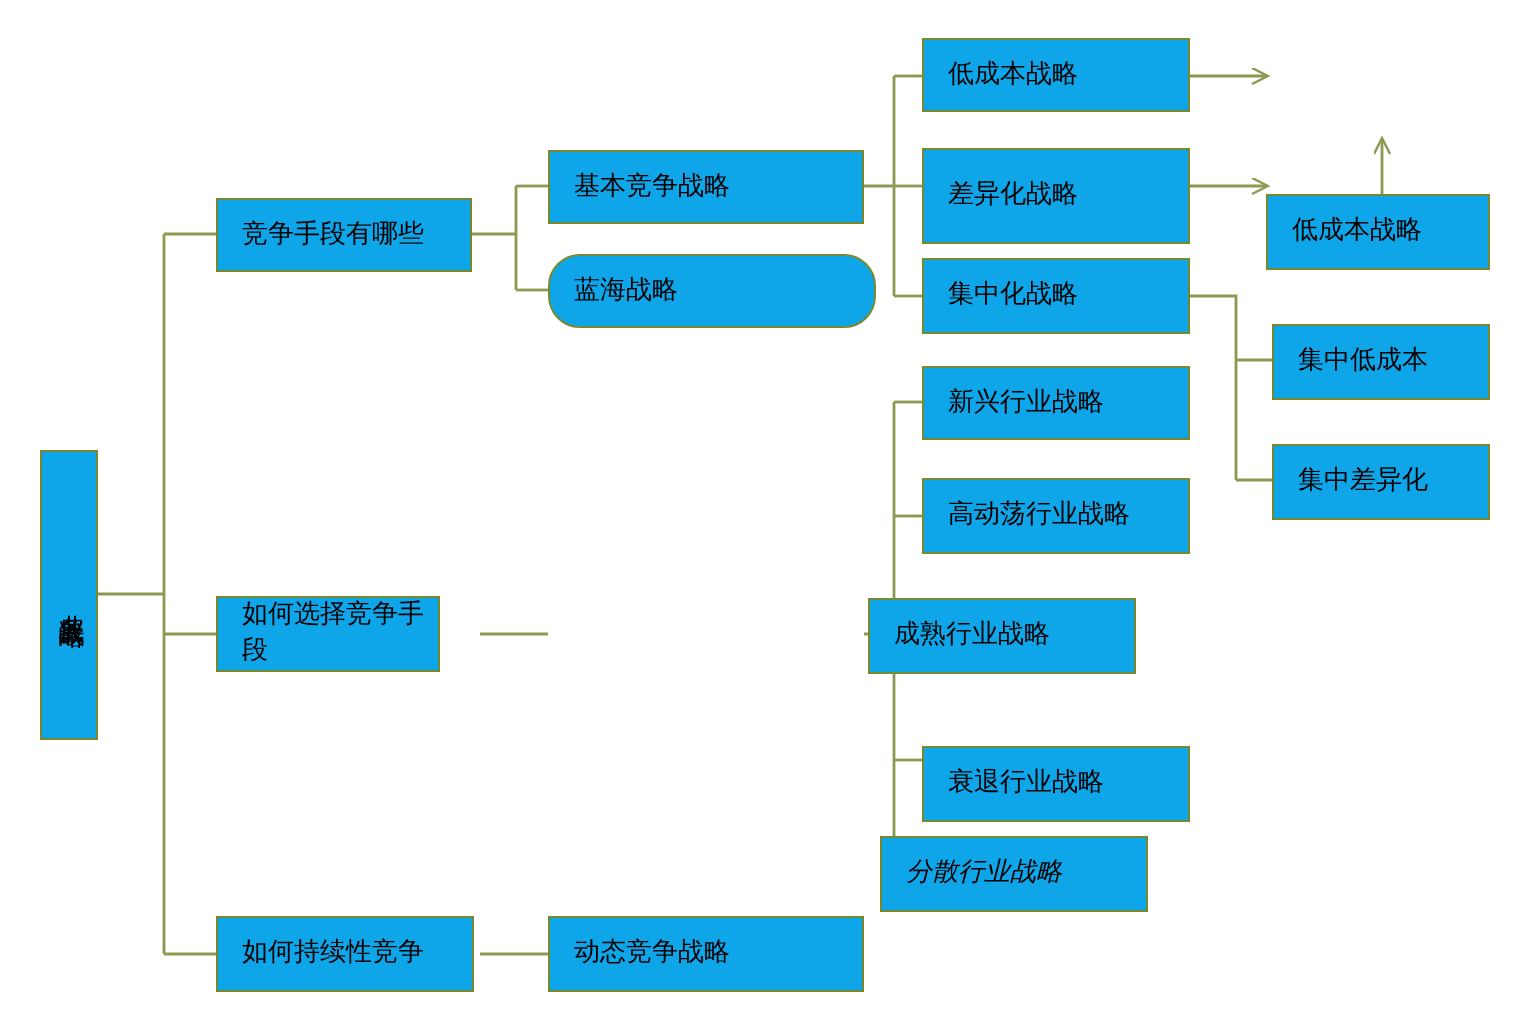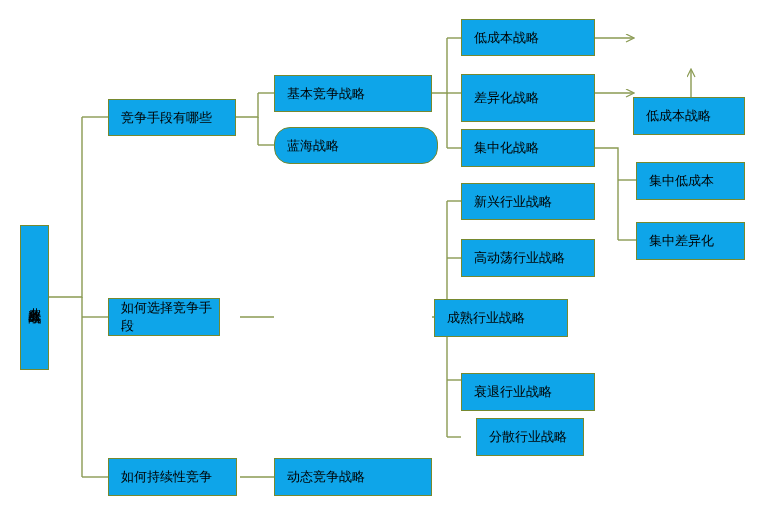--- a/index.html
+++ b/index.html
@@ -135,15 +135,15 @@
   <div class="node" style="left:636px; top:162px; width:109px; height:38px;">集中低成本</div>
 
   <div class="node" style="left:461px; top:183px; width:134px; height:37px;">新兴行业战略</div>
 
   <div class="node" style="left:461px; top:239px; width:134px; height:38px;">高动荡行业战略</div>
 
   <div class="node" style="left:434px; top:299px; width:134px; height:38px;">成熟行业战略</div>
 
   <div class="node" style="left:461px; top:361px; width:134px; height:38px;margin-top:12px;">衰退行业战略</div>
 
-  <div class="node" style="left:476px; top:418px; width:108px; height:38px;">分散行业战略</div>
+  <div class="node" style="left:440px; top:418px; width:134px; height:38px;font-style:italic;">分散行业战略</div>
 
 </div>
 
 </body></html>

